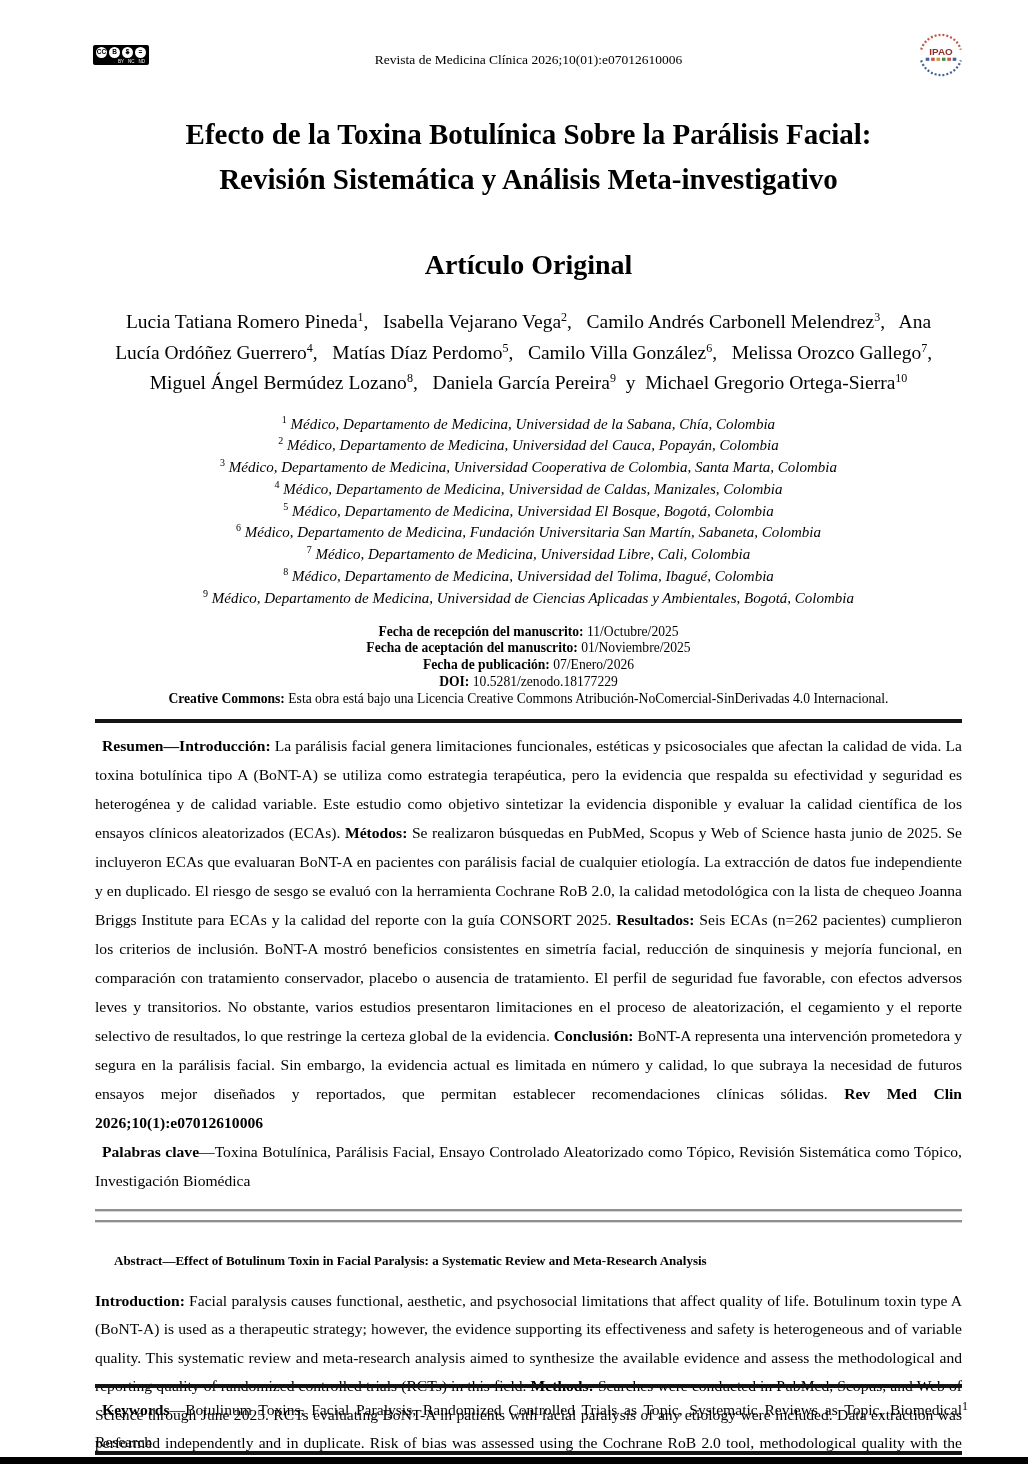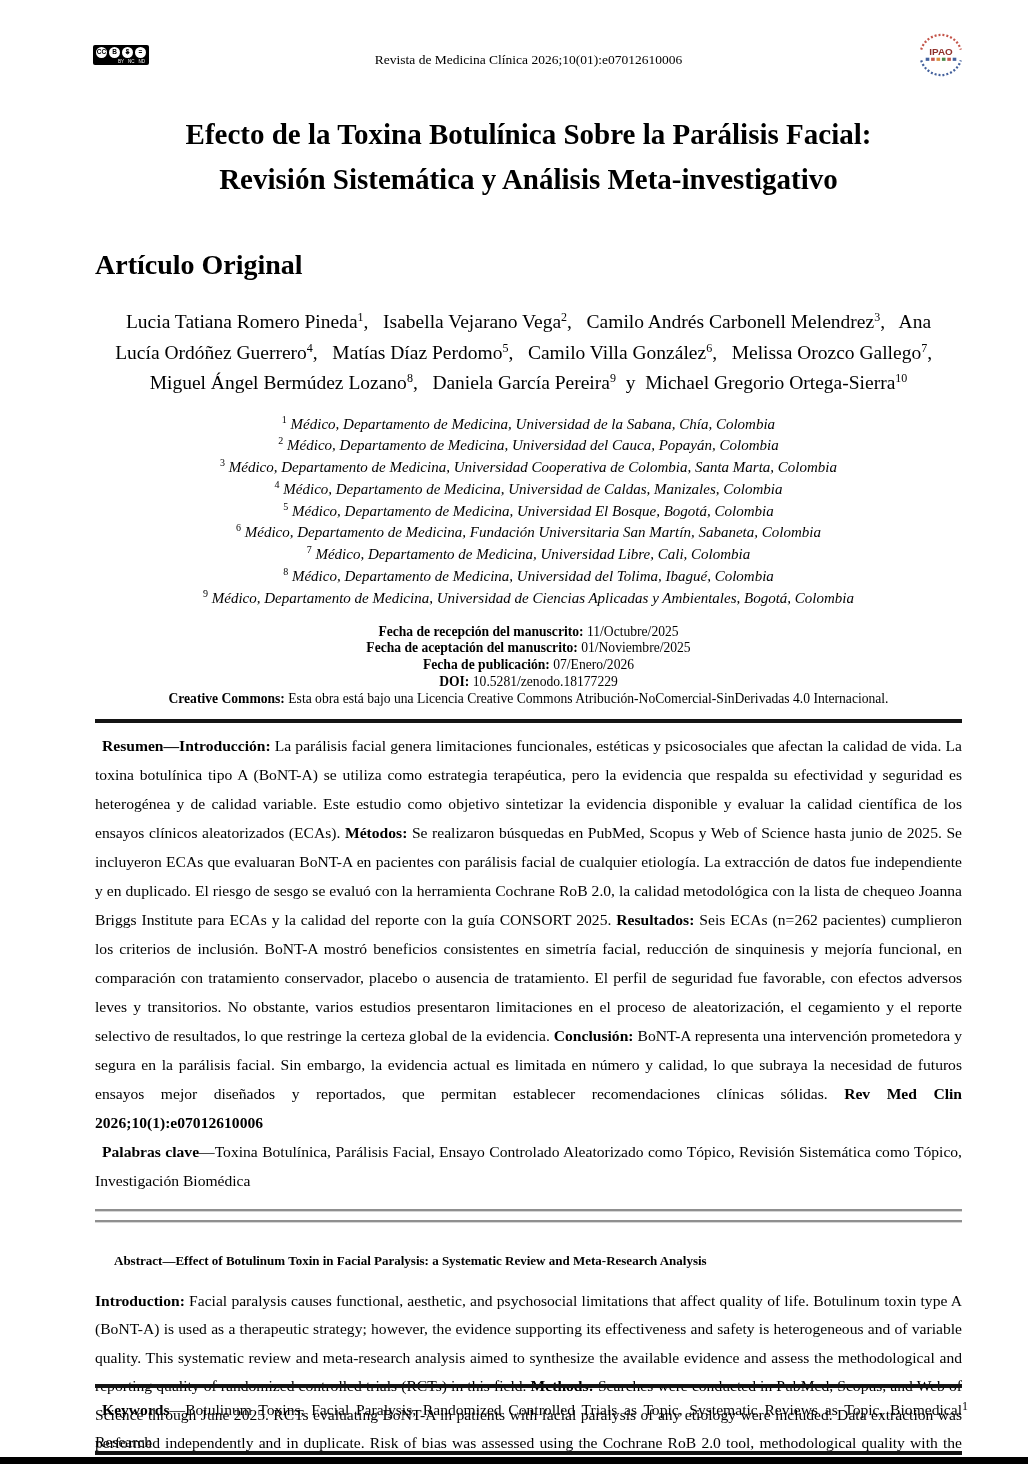--- a/index.html
+++ b/index.html
@@ -22,21 +22,21 @@
   .cc-circle{width:11px;height:11px;border-radius:50%;background:#fff;color:#000;
     font-family:"Liberation Sans",sans-serif;font-size:6.5px;font-weight:bold;
     display:flex;align-items:center;justify-content:center;line-height:1;}
   .cc-circle .nc{text-decoration:line-through;}
   .cc-labels{display:flex;justify-content:flex-end;gap:4px;color:#fff;
     font-family:"Liberation Sans",sans-serif;font-size:4.5px;padding:1px 1px 0 14px;}
   .logo{position:absolute;right:-6px;top:-6px;width:54px;height:54px;}
 
   
   .paper-title{margin-top:14px;text-align:center;font-weight:bold;font-size:29px;line-height:45px;}
-  .article-type{margin-top:47px;font-weight:bold;font-size:28px;}
+  .article-type{margin-top:47px;text-align:center;font-weight:bold;font-size:28px;}
 
   
   .authors{margin-top:26px;text-align:center;font-size:19.5px;line-height:30.5px;padding:0 8px;}
   .authors sup{font-size:12px;line-height:0;}
 
   
   .affiliations{margin-top:15px;text-align:center;font-size:15px;line-height:21.8px;}
   .affiliation{font-style:italic;}
   .affiliation sup{font-style:normal;font-size:10px;line-height:0;}
 

